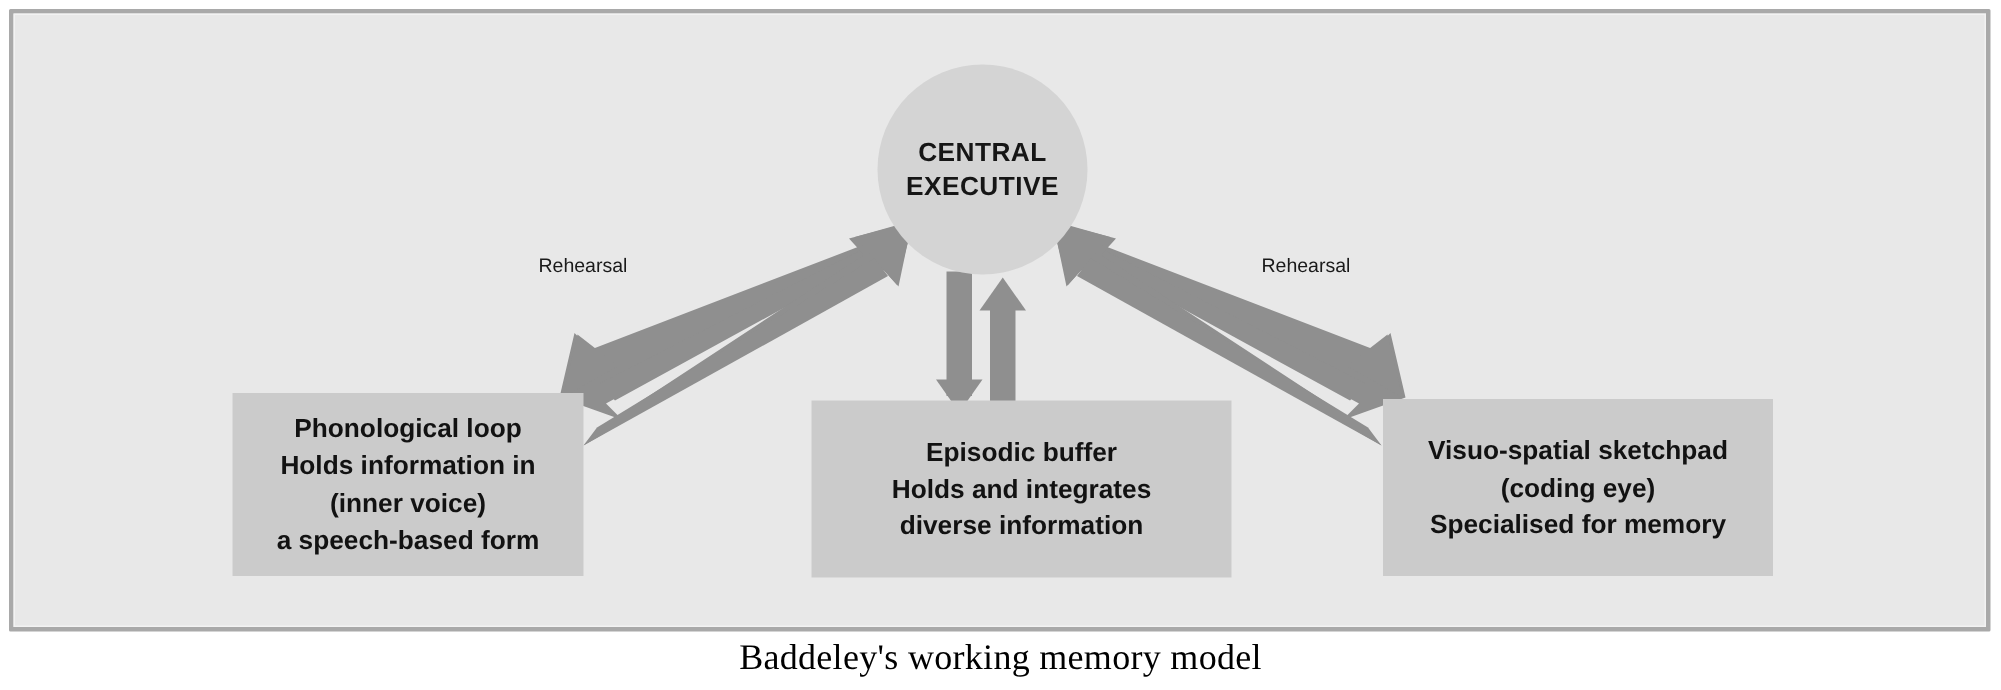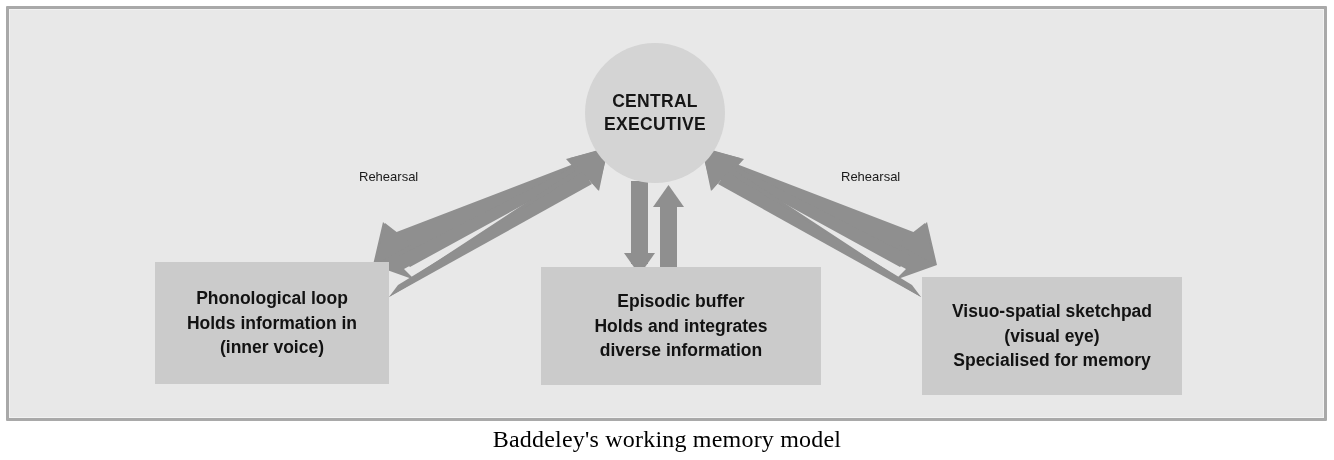--- a/index.html
+++ b/index.html
@@ -95,21 +95,21 @@
     height: 122px;
   }
   #box-episodic {
     left: 541px;
     top: 267px;
     width: 280px;
     height: 118px;
   }
   #box-visuospatial {
     left: 922px;
-    top: 277px;
+    top: 266px;
     width: 260px;
     height: 118px;
   }
 
   
   .rehearsal-label {
     position: absolute;
     color: #1a1a1a;
     font-size: 13px;
     font-weight: 400;
@@ -179,31 +179,32 @@
 
   <div class="central-node">
     <span class="ce-line">CENTRAL</span>
     <span class="ce-line">EXECUTIVE</span>
   </div>
 
   <div class="box" id="box-phonological">
     <span class="b-line">Phonological loop</span>
     <span class="b-line">Holds information in</span>
     <span class="b-line">(inner voice)</span>
+    <span class="b-line">a speech-based form</span>
   </div>
 
   <div class="box" id="box-episodic">
     <span class="b-line">Episodic buffer</span>
     <span class="b-line">Holds and integrates</span>
     <span class="b-line">diverse information</span>
   </div>
 
   <div class="box" id="box-visuospatial">
     <span class="b-line">Visuo-spatial sketchpad</span>
-    <span class="b-line">(visual eye)</span>
+    <span class="b-line">(coding eye)</span>
     <span class="b-line">Specialised for memory</span>
   </div>
 
   <div class="rehearsal-label" id="label-rehearsal-left">Rehearsal</div>
   <div class="rehearsal-label" id="label-rehearsal-right">Rehearsal</div>
 
   <div class="caption">Baddeley's working memory model</div>
 
 </div>
 

